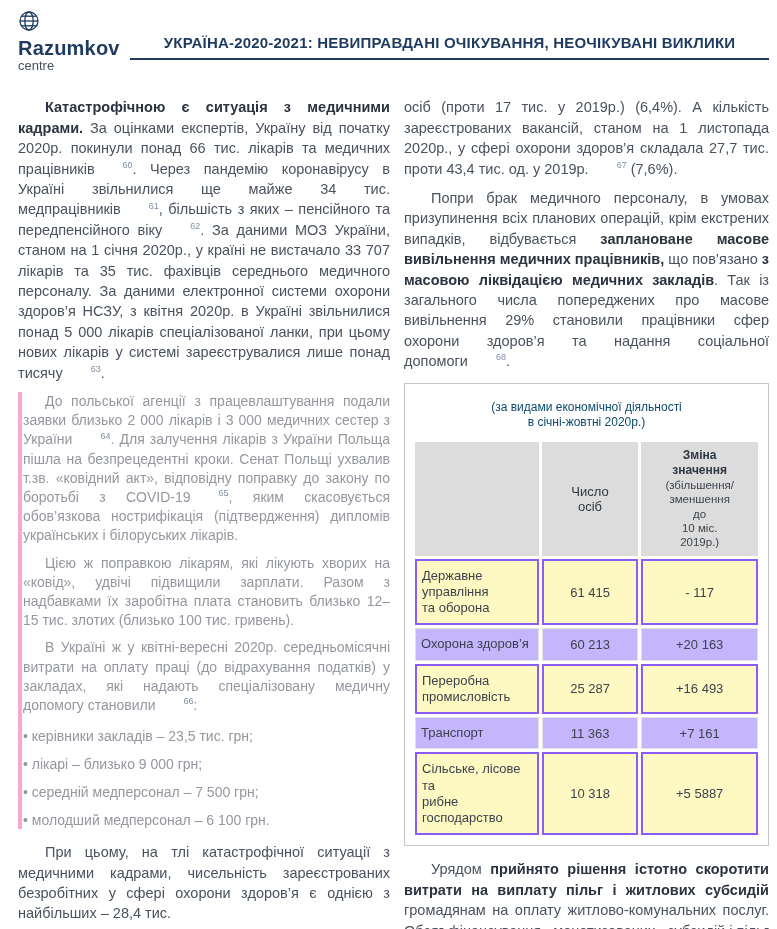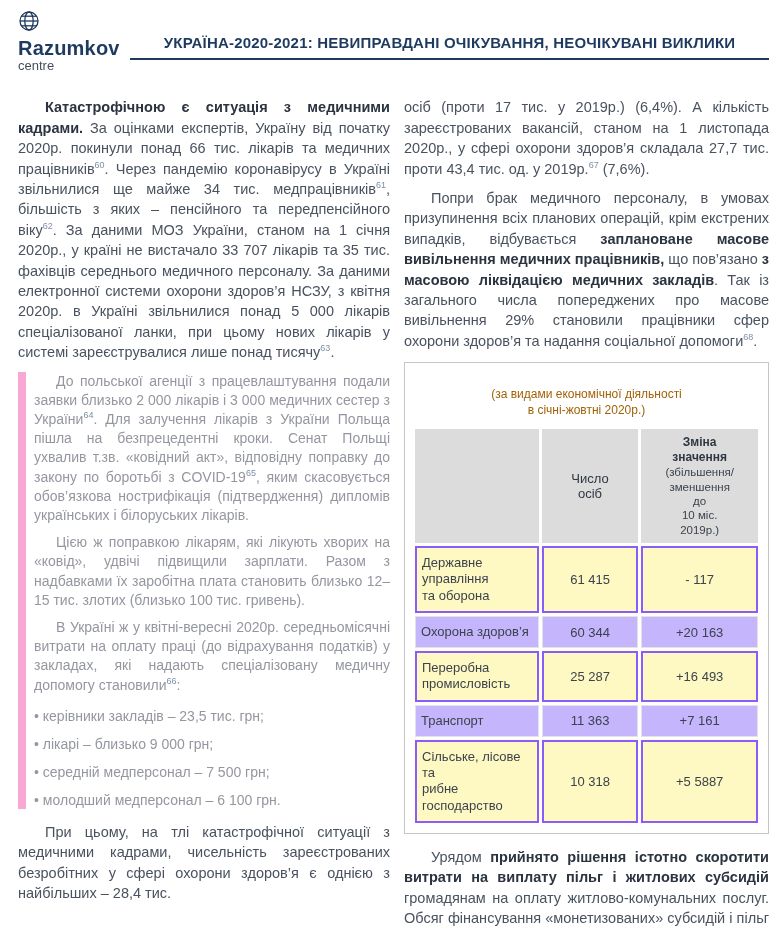--- a/index.html
+++ b/index.html
@@ -20,34 +20,34 @@
   .page-title{font-size:15px;font-weight:bold;color:#1e3a5f;text-align:center;letter-spacing:.2px;}
 
   
   .columns{display:flex;gap:14px;margin-top:24px;}
   .col-left{flex:0 0 372px;width:372px;}
   .col-right{flex:1;min-width:0;}
 
   p.body{font-size:14.5px;line-height:20.4px;text-align:justify;margin:0 0 9px 0;}
   .ind{text-indent:27px;}
   .bld{font-weight:bold;color:#2b3440;}
-  sup{font-size:9px;color:#7e8fa6;line-height:0;vertical-align:super;}
+  sup{font-size:9px;color:#7e8fa6;line-height:0;vertical-align:super;margin-left:28px;}
 
   
-  .aside{border-left:8px solid #f9a8d4;padding-left:8px;margin:4px 0 13px 0;}
+  .aside{border-left:4px solid #f9a8d4;padding-left:1px;margin:4px 0 13px 0;}
   .aside p.body{color:#94979f;font-size:14px;line-height:19.2px;margin-bottom:8px;}
   .aside .ind{text-indent:22px;}
   .bullets{list-style:none;margin:12px 0 0 0;padding:0;}
   .bullets li{font-size:14px;line-height:18px;color:#94979f;margin-bottom:10px;}
   .bullets li::before{content:"• ";}
 
   
   .tablebox{border:1px solid #c6c6c6;margin:11px 0 13px 0;padding:12px 7px 7px 7px;background:#fff;}
   .tbl-title{white-space:pre-line;text-align:center;font-weight:bold;color:#17365d;font-size:14px;line-height:1.3;}
-  .tbl-sub{white-space:pre-line;text-align:center;color:#a16207;font-size:12px;line-height:1.3;margin-top:12px;}
+  .tbl-sub{white-space:pre-line;text-align:center;color:#0c4a6e;font-size:12px;line-height:1.3;margin-top:4px;}
   table.stats{width:100%;border-collapse:separate;border-spacing:3px;margin-top:8px;font-size:13px;color:#3c434d;}
   table.stats th{background:#dcdcdc;font-weight:normal;vertical-align:middle;padding:6px 20px;}
   table.stats td{vertical-align:middle;padding:7px 5px;}
   .th-corner{width:146px;}
   .th-people{width:112px;font-weight:bold;text-align:center;font-size:13px;color:#2f3742;}
   .th-change{width:100px;text-align:center;font-size:11.5px;line-height:1.25;color:#3c434d;}
   .th-change .thb{display:block;font-weight:bold;font-size:12px;color:#2f3742;}
   .th-change .thr{display:block;white-space:pre-line;}
   td.lbl{text-align:left;white-space:pre-line;line-height:1.25;padding-left:7px;}
   td.num{text-align:center;}
@@ -120,21 +120,21 @@
           </thead>
           <tbody>
             <tr class="white">
               <td class="lbl">Державне управління
 та оборона</td>
               <td class="num">61 415</td>
               <td class="num">- 117</td>
             </tr>
             <tr class="gray">
               <td class="lbl">Охорона здоров’я</td>
-              <td class="num">60 344</td>
+              <td class="num">60 213</td>
               <td class="num">+20 163</td>
             </tr>
             <tr class="white">
               <td class="lbl">Переробна
 промисловість</td>
               <td class="num">25 287</td>
               <td class="num">+16 493</td>
             </tr>
             <tr class="gray">
               <td class="lbl">Транспорт</td>

